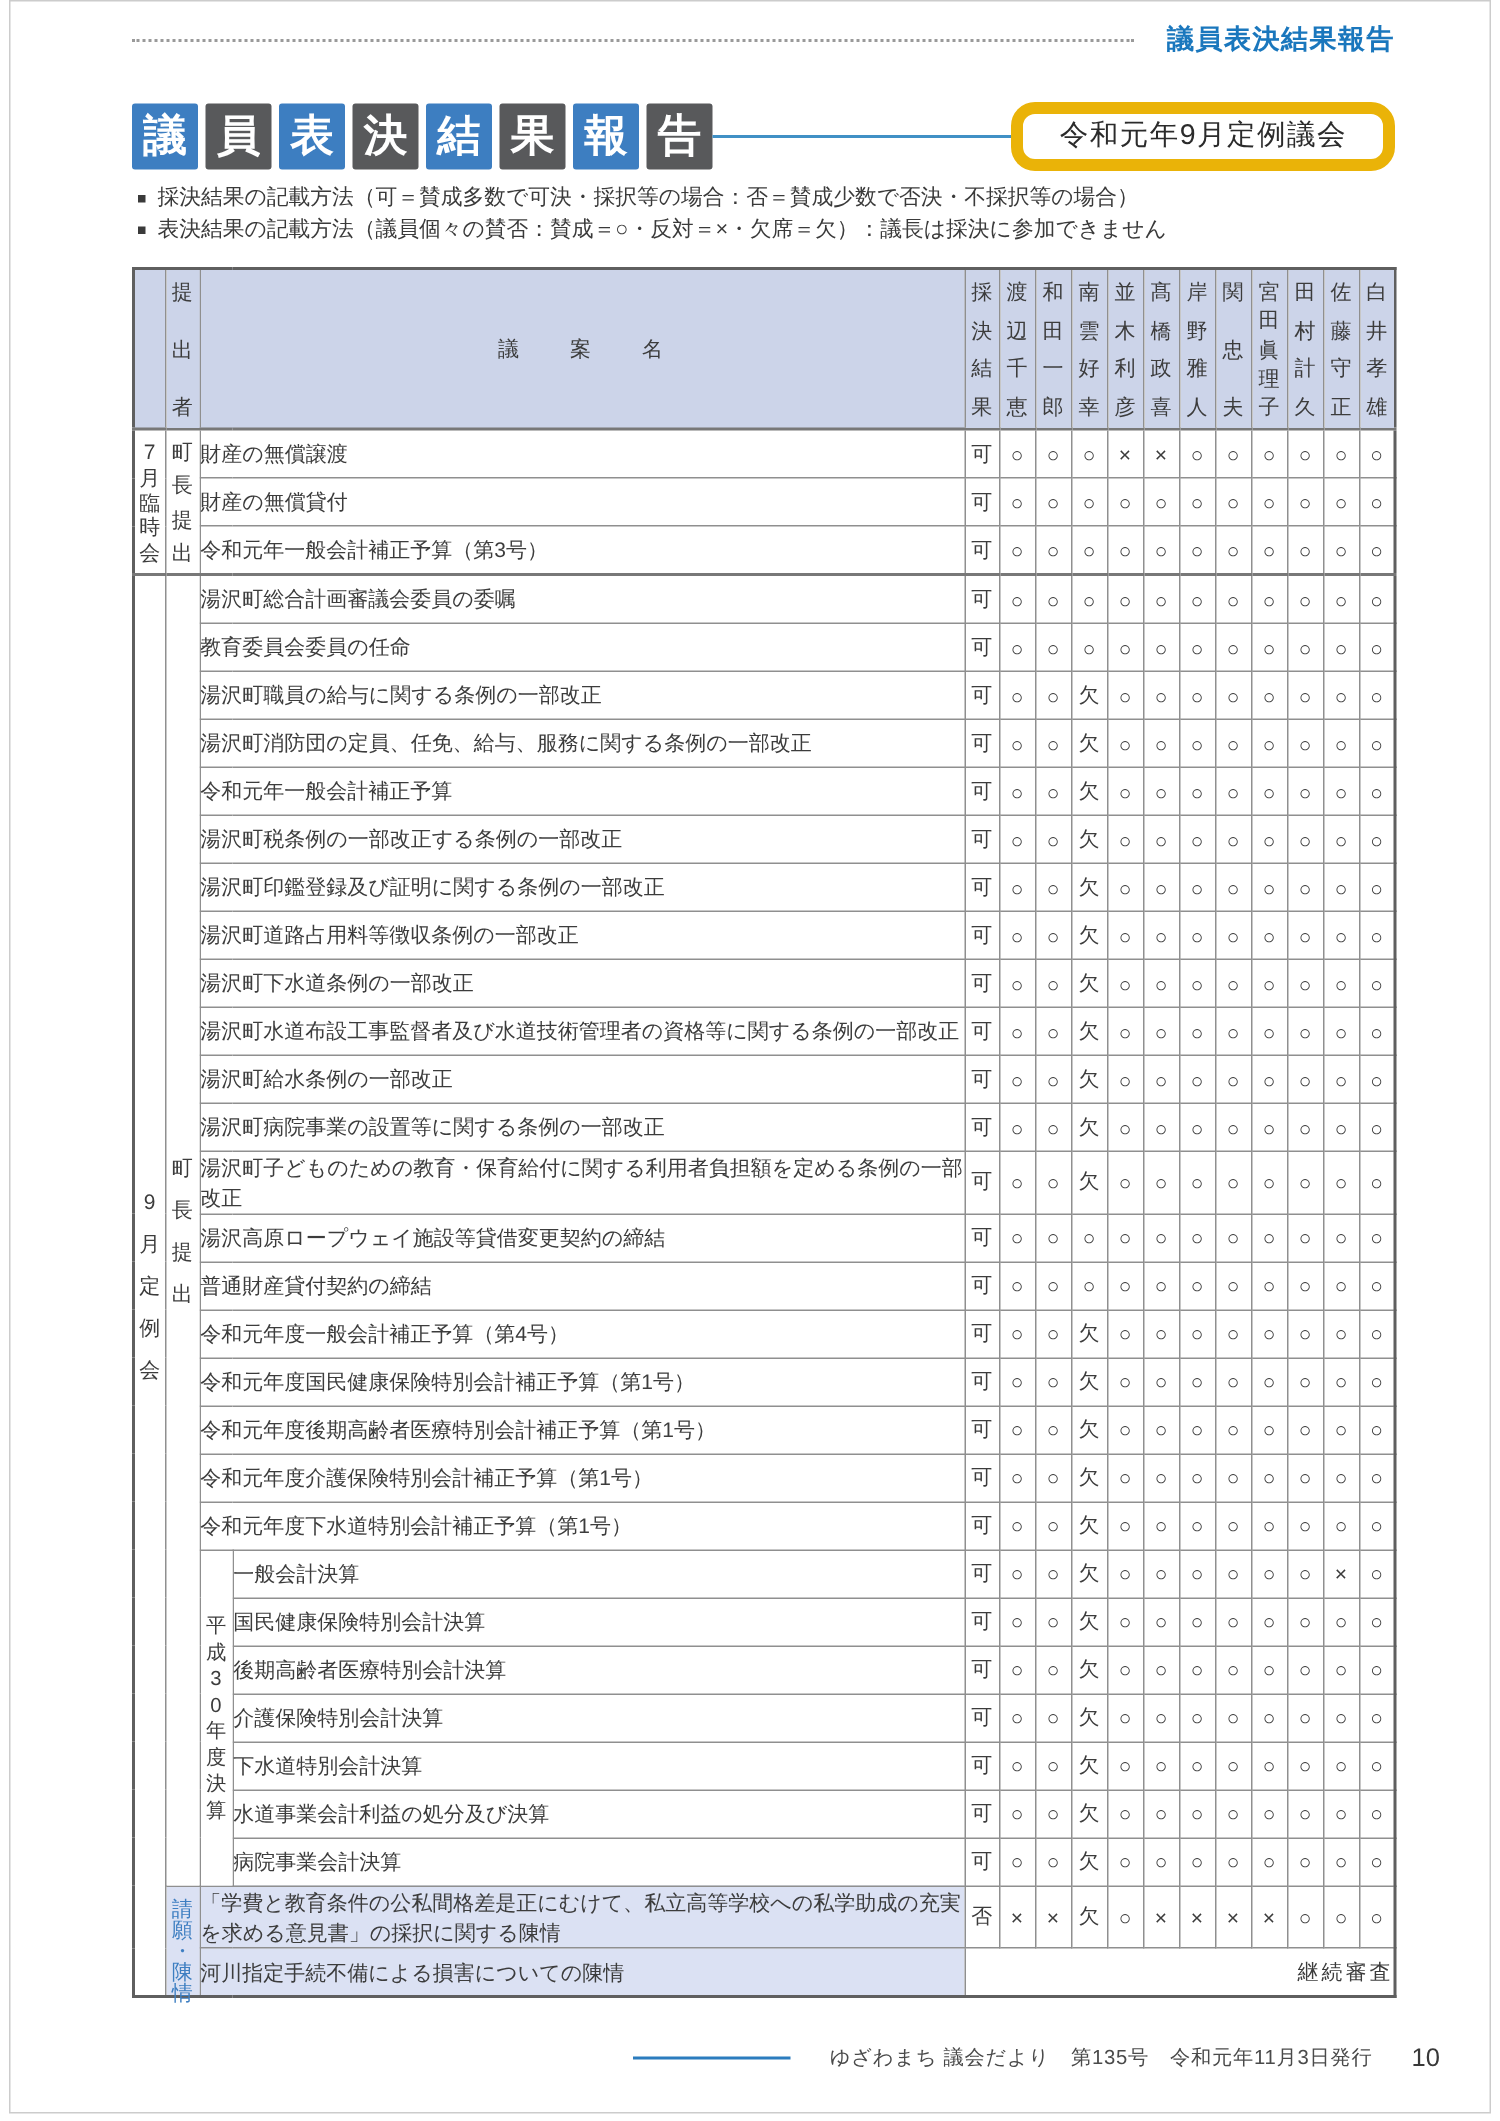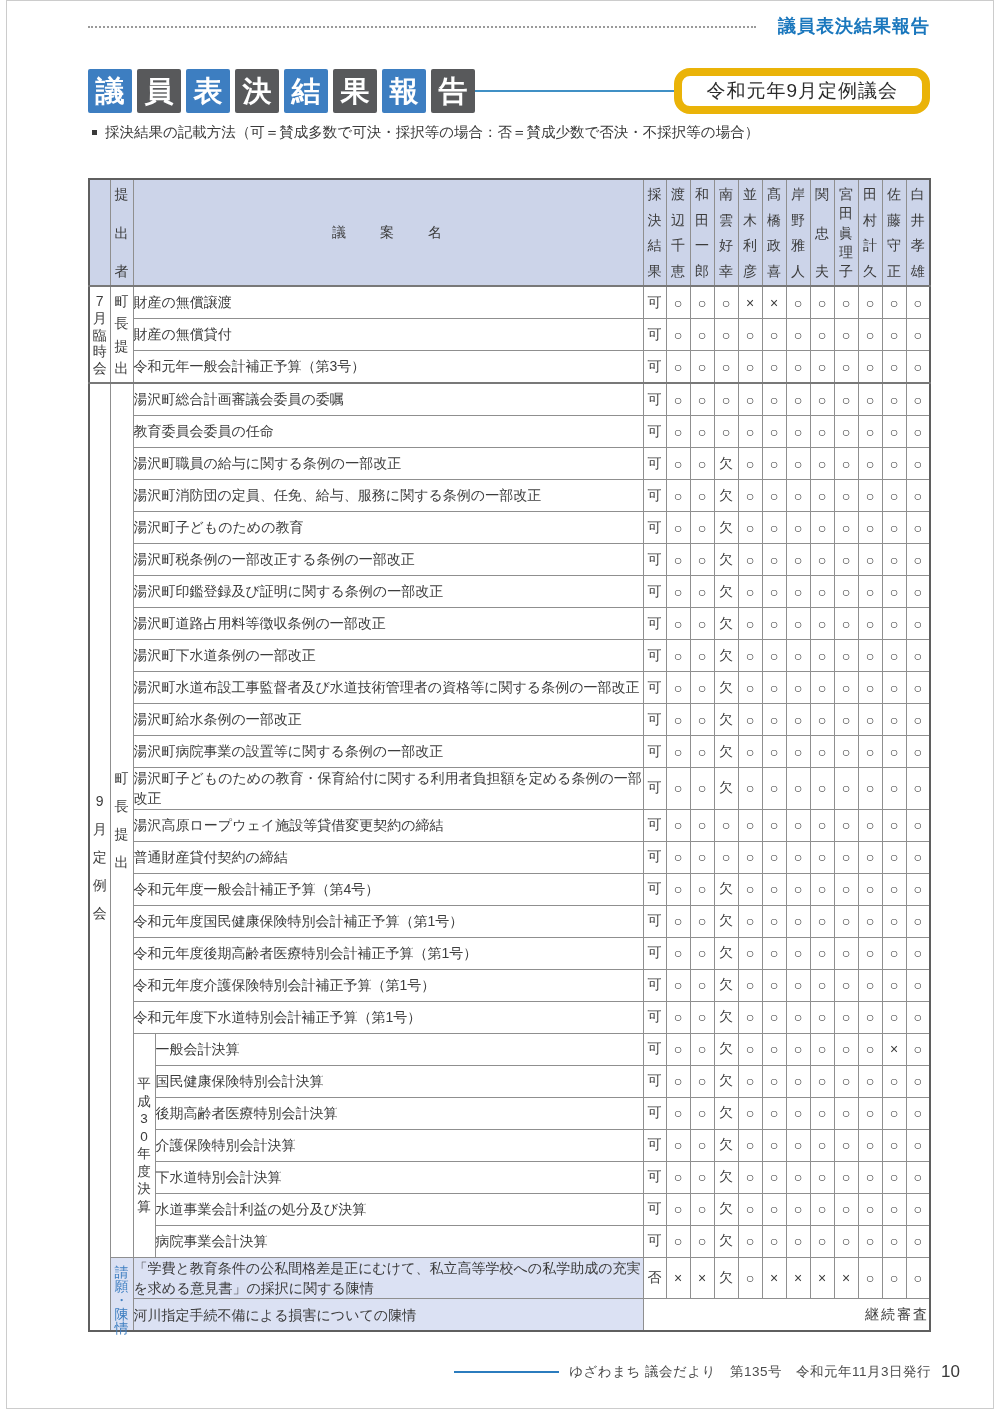--- a/index.html
+++ b/index.html
@@ -79,21 +79,21 @@
   }
   .vcell .vstack span { font-size:14px; line-height:1; color:#3c3c3c; }
   .vcell.fill .vstack { justify-content:space-between; }
   .vcell.center .vstack { justify-content:center; gap:14px; }
   .vcell.subgrp .vstack { justify-content:center; gap:4px; }
   .vcell.subgrp .vstack span { font-size:13.5px; }
 
   
   .page-footer {
     position:absolute; top:1362px; right:40px;
-    display:flex; align-items:center; gap:10px;
+    display:flex; align-items:center; gap:26px;
   }
   .footer-line { width:105px; height:2px; background:#2b7cbe; }
   .footer-text { font-size:13.5px; color:#4a4a4a; letter-spacing:0.5px; white-space:nowrap; }
   .footer-page { font-size:17px; color:#383838; }
 </style>
 </head>
 <body>
 
 <div class="page-frame"></div>
 
@@ -114,20 +114,24 @@
       <div class="tblock gray">告</div>
     </div>
   <div class="connector"></div>
   <div class="session-pill">令和元年9月定例議会</div>
 </section>
 
 <section class="notes" id="notes">
     <div class="note">
       <span class="bullet"></span>
       <span>採決結果の記載方法（可＝賛成多数で可決・採択等の場合：否＝賛成少数で否決・不採択等の場合）</span>
+    </div>
+    <div class="note">
+      <span class="bullet"></span>
+      <span>表決結果の記載方法（議員個々の賛否：賛成＝○・反対＝×・欠席＝欠）：議長は採決に参加できません</span>
     </div>
   </section>
 
 <table class="votes">
   <colgroup>
     <col style="width:21px">
       <col style="width:23px">
       <col style="width:22px">
     <col style="width:488px">
       <col style="width:23px">
@@ -386,21 +390,21 @@
         <td class="vote-cell">○</td>
         <td class="vote-cell">○</td>
         <td class="vote-cell">○</td>
         <td class="vote-cell">○</td>
         <td class="vote-cell">○</td>
         <td class="vote-cell">○</td>
         <td class="vote-cell">○</td>
         <td class="vote-cell">○</td>
       </tr>
       <tr>
-        <td class="bill-cell" colspan="2">湯沢町子どものための教育</td>
+        <td class="bill-cell" colspan="2">令和元年一般会計補正予算</td>
         <td class="result-cell">可</td>
         <td class="vote-cell">○</td>
         <td class="vote-cell">○</td>
         <td class="vote-cell">欠</td>
         <td class="vote-cell">○</td>
         <td class="vote-cell">○</td>
         <td class="vote-cell">○</td>
         <td class="vote-cell">○</td>
         <td class="vote-cell">○</td>
         <td class="vote-cell">○</td>

